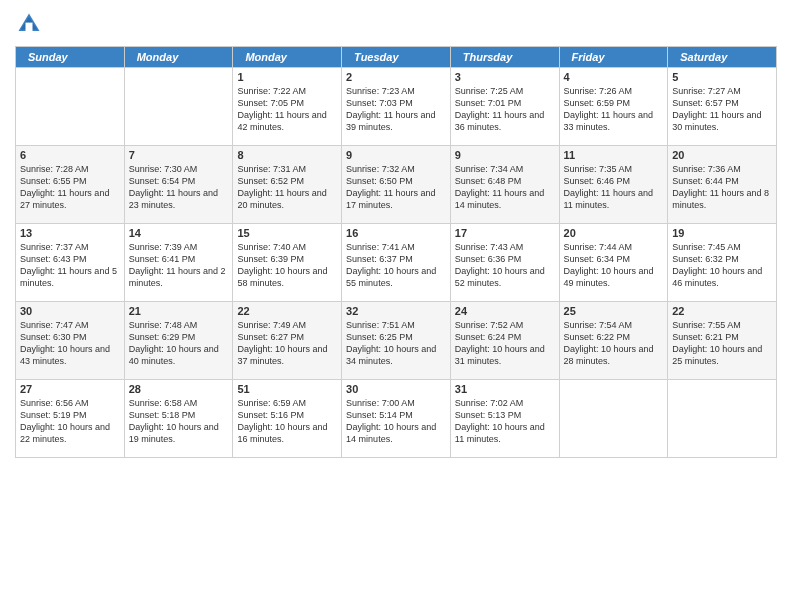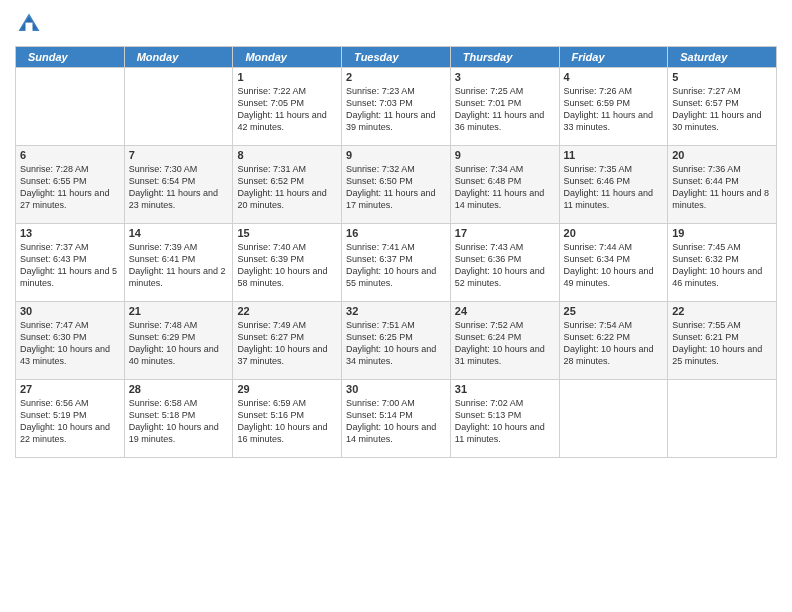--- a/index.html
+++ b/index.html
@@ -251,21 +251,21 @@
         <tr>
           <td>
             <span class="day-number">27</span>
             <div class="cell-text">Sunrise: 6:56 AM<br>Sunset: 5:19 PM<br>Daylight: 10 hours and 22 minutes.</div>
           </td>
           <td>
             <span class="day-number">28</span>
             <div class="cell-text">Sunrise: 6:58 AM<br>Sunset: 5:18 PM<br>Daylight: 10 hours and 19 minutes.</div>
           </td>
           <td>
-            <span class="day-number">29</span>
+            <span class="day-number">51</span>
             <div class="cell-text">Sunrise: 6:59 AM<br>Sunset: 5:16 PM<br>Daylight: 10 hours and 16 minutes.</div>
           </td>
           <td>
             <span class="day-number">30</span>
             <div class="cell-text">Sunrise: 7:00 AM<br>Sunset: 5:14 PM<br>Daylight: 10 hours and 14 minutes.</div>
           </td>
           <td>
             <span class="day-number">31</span>
             <div class="cell-text">Sunrise: 7:02 AM<br>Sunset: 5:13 PM<br>Daylight: 10 hours and 11 minutes.</div>
           </td>

